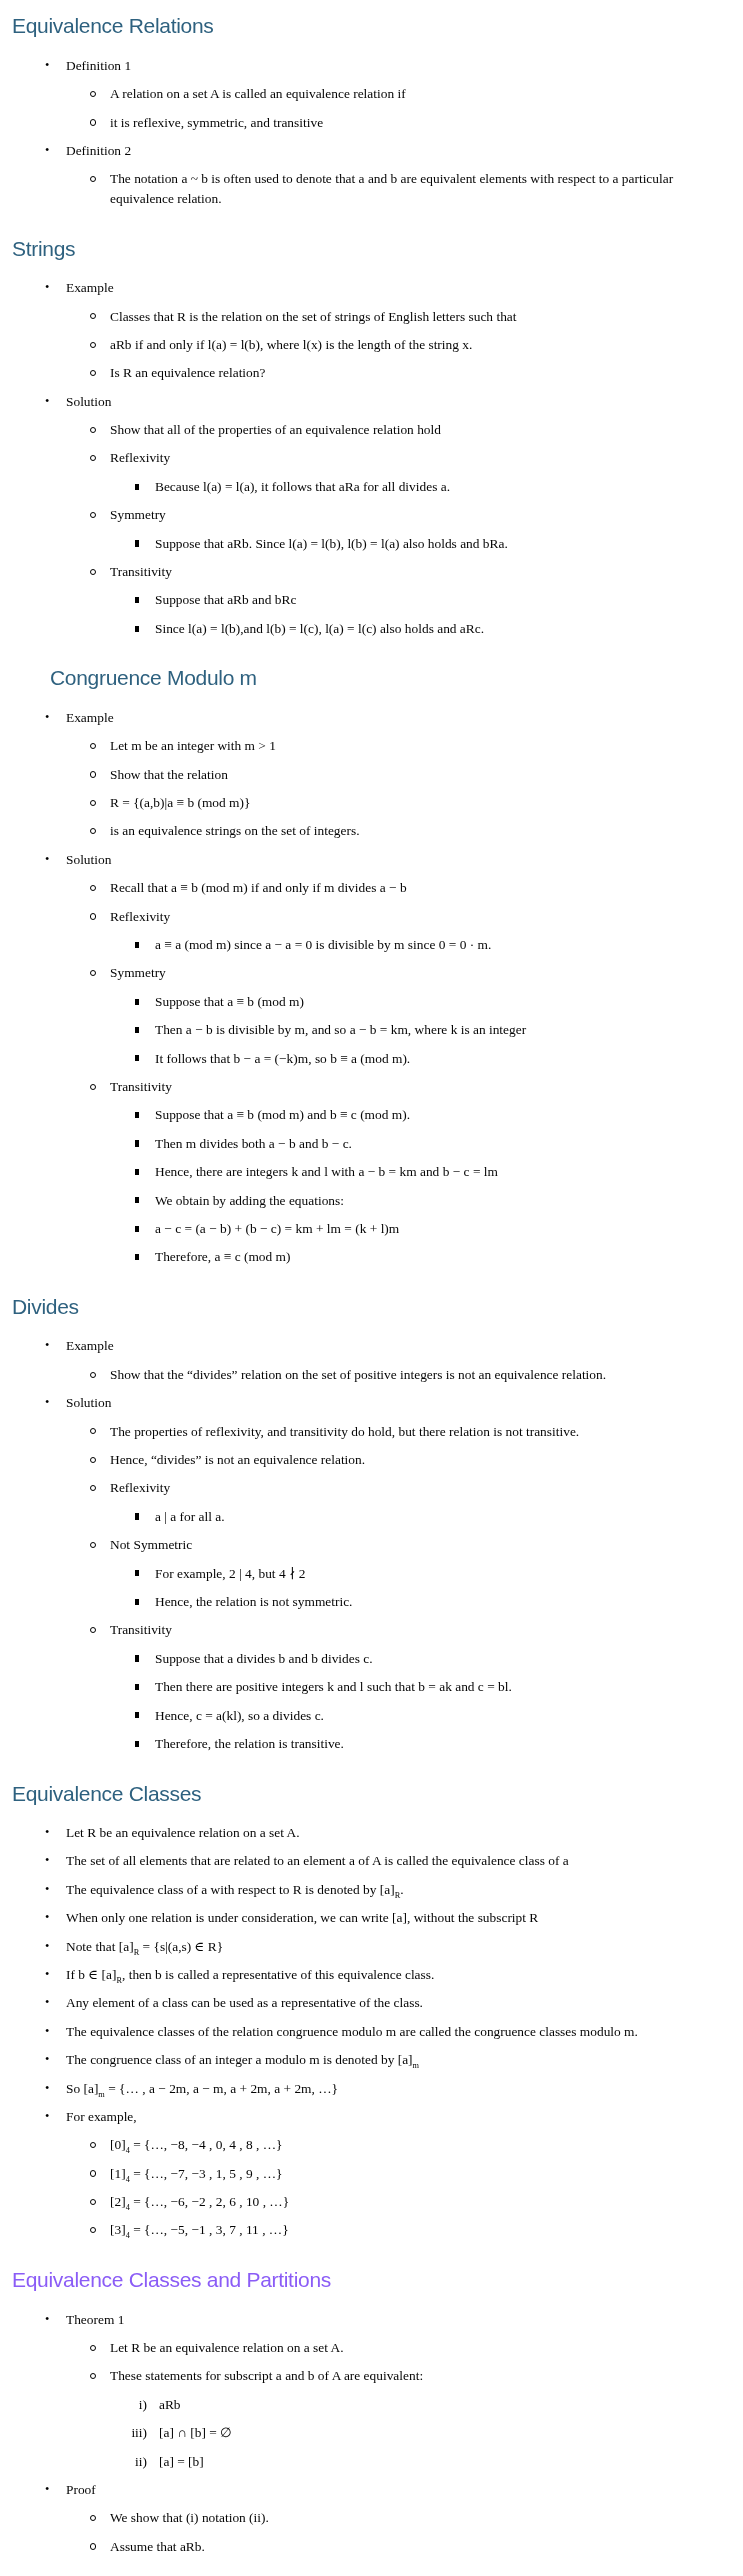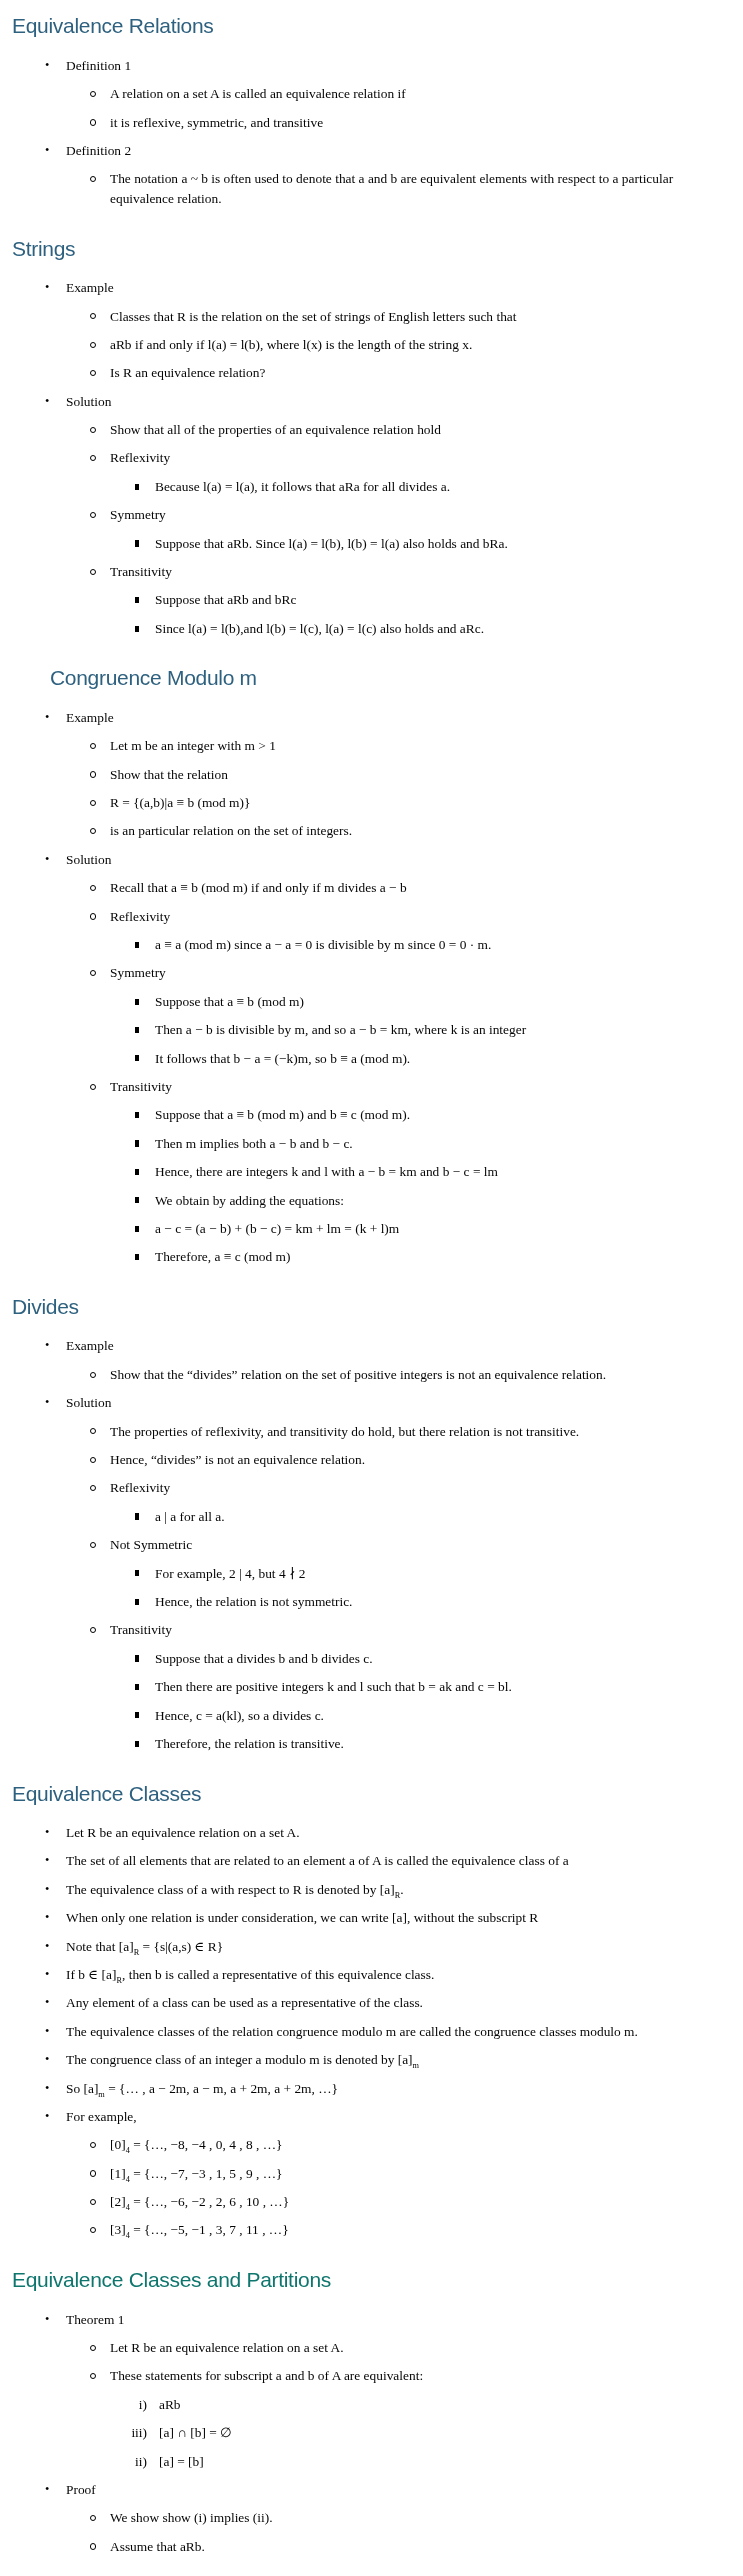--- a/index.html
+++ b/index.html
@@ -54,32 +54,32 @@
       <div class="item l2"><span class="marker m-circle"></span><span class="item-text">Symmetry</span></div>
       <div class="item l3"><span class="marker m-square"></span><span class="item-text">Suppose that aRb.  Since l(a) = l(b), l(b) = l(a) also holds and bRa.</span></div>
       <div class="item l2"><span class="marker m-circle"></span><span class="item-text">Transitivity</span></div>
       <div class="item l3"><span class="marker m-square"></span><span class="item-text">Suppose that aRb and bRc</span></div>
       <div class="item l3"><span class="marker m-square"></span><span class="item-text">Since l(a) = l(b),and l(b) = l(c), l(a) = l(c) also holds and aRc.</span></div>
       <h1 class="section-heading" style="color: rgb(46, 97, 127); margin-left: 38px;">Congruence Modulo m</h1>
       <div class="item l1"><span class="marker m-dot">•</span><span class="item-text">Example</span></div>
       <div class="item l2"><span class="marker m-circle"></span><span class="item-text">Let m be an integer with m &gt; 1</span></div>
       <div class="item l2"><span class="marker m-circle"></span><span class="item-text">Show that the relation</span></div>
       <div class="item l2"><span class="marker m-circle"></span><span class="item-text">R = {(a,b)|a ≡ b (mod m)}</span></div>
-      <div class="item l2"><span class="marker m-circle"></span><span class="item-text">is an particular relation on the set of integers.</span></div>
+      <div class="item l2"><span class="marker m-circle"></span><span class="item-text">is an equivalence strings on the set of integers.</span></div>
       <div class="item l1"><span class="marker m-dot">•</span><span class="item-text">Solution</span></div>
       <div class="item l2"><span class="marker m-circle"></span><span class="item-text">Recall that a ≡ b (mod m) if and only if m divides a − b</span></div>
       <div class="item l2"><span class="marker m-circle"></span><span class="item-text">Reflexivity</span></div>
       <div class="item l3"><span class="marker m-square"></span><span class="item-text">a ≡ a (mod m) since a − a = 0 is divisible by m since 0 = 0 · m.</span></div>
       <div class="item l2"><span class="marker m-circle"></span><span class="item-text">Symmetry</span></div>
       <div class="item l3"><span class="marker m-square"></span><span class="item-text">Suppose that a ≡ b (mod m)</span></div>
       <div class="item l3"><span class="marker m-square"></span><span class="item-text">Then a − b is divisible by m, and so a − b = km, where k is an integer</span></div>
       <div class="item l3"><span class="marker m-square"></span><span class="item-text">It follows that b − a = (−k)m, so b ≡ a (mod m).</span></div>
       <div class="item l2"><span class="marker m-circle"></span><span class="item-text">Transitivity</span></div>
       <div class="item l3"><span class="marker m-square"></span><span class="item-text">Suppose that a ≡ b (mod m) and b ≡ c (mod m).</span></div>
-      <div class="item l3"><span class="marker m-square"></span><span class="item-text">Then m implies both a − b and b − c.</span></div>
+      <div class="item l3"><span class="marker m-square"></span><span class="item-text">Then m divides both a − b and b − c.</span></div>
       <div class="item l3"><span class="marker m-square"></span><span class="item-text">Hence, there are integers k and l with a − b = km  and b − c = lm</span></div>
       <div class="item l3"><span class="marker m-square"></span><span class="item-text">We obtain by adding the equations:</span></div>
       <div class="item l3"><span class="marker m-square"></span><span class="item-text">a − c = (a − b) + (b − c) = km + lm = (k + l)m</span></div>
       <div class="item l3"><span class="marker m-square"></span><span class="item-text">Therefore, a ≡ c (mod m)</span></div>
       <h1 class="section-heading" style="color: rgb(46, 97, 127);">Divides</h1>
       <div class="item l1"><span class="marker m-dot">•</span><span class="item-text">Example</span></div>
       <div class="item l2"><span class="marker m-circle"></span><span class="item-text">Show that the “divides” relation on the set of positive integers is not an equivalence relation.</span></div>
       <div class="item l1"><span class="marker m-dot">•</span><span class="item-text">Solution</span></div>
       <div class="item l2"><span class="marker m-circle"></span><span class="item-text">The properties of reflexivity, and transitivity do hold, but there relation is not transitive.</span></div>
       <div class="item l2"><span class="marker m-circle"></span><span class="item-text">Hence, “divides” is not an equivalence relation.</span></div>
@@ -102,26 +102,26 @@
       <div class="item l1"><span class="marker m-dot">•</span><span class="item-text">If  b ∈ [a]<sub>R</sub>, then b is called a representative of this equivalence class.</span></div>
       <div class="item l1"><span class="marker m-dot">•</span><span class="item-text">Any element of a class can be used as a representative of the class.</span></div>
       <div class="item l1"><span class="marker m-dot">•</span><span class="item-text">The equivalence classes of the relation congruence modulo m are called the congruence classes modulo m.</span></div>
       <div class="item l1"><span class="marker m-dot">•</span><span class="item-text">The congruence class of an integer a modulo m is denoted by [a]<sub>m</sub></span></div>
       <div class="item l1"><span class="marker m-dot">•</span><span class="item-text">So [a]<sub>m</sub> = {… , a − 2m, a − m, a + 2m, a + 2m, …}</span></div>
       <div class="item l1"><span class="marker m-dot">•</span><span class="item-text">For example,</span></div>
       <div class="item l2"><span class="marker m-circle"></span><span class="item-text">[0]<sub>4</sub> = {…, −8, −4 , 0, 4 , 8 , …}</span></div>
       <div class="item l2"><span class="marker m-circle"></span><span class="item-text">[1]<sub>4</sub> = {…, −7, −3 , 1, 5 , 9 , …}</span></div>
       <div class="item l2"><span class="marker m-circle"></span><span class="item-text">[2]<sub>4</sub> = {…, −6, −2 , 2, 6 , 10 , …}</span></div>
       <div class="item l2"><span class="marker m-circle"></span><span class="item-text">[3]<sub>4</sub> = {…, −5, −1 , 3, 7 , 11 , …}</span></div>
-      <h1 class="section-heading" style="color: #0f766e;">Equivalence Classes and Partitions</h1>
+      <h1 class="section-heading" style="color: #8b5cf6;">Equivalence Classes and Partitions</h1>
       <div class="item l1"><span class="marker m-dot">•</span><span class="item-text">Theorem  1</span></div>
       <div class="item l2"><span class="marker m-circle"></span><span class="item-text">Let R be an equivalence relation on a set A.</span></div>
       <div class="item l2"><span class="marker m-circle"></span><span class="item-text">These statements for subscript a and b of A are equivalent:</span></div>
       <div class="item lr"><span class="marker m-roman">i)</span><span class="item-text">aRb</span></div>
       <div class="item lr"><span class="marker m-roman">iii)</span><span class="item-text">[a] ∩ [b] = ∅</span></div>
       <div class="item lr"><span class="marker m-roman">ii)</span><span class="item-text">[a] = [b]</span></div>
       <div class="item l1"><span class="marker m-dot">•</span><span class="item-text">Proof</span></div>
-      <div class="item l2"><span class="marker m-circle"></span><span class="item-text">We show show (i) implies (ii).</span></div>
+      <div class="item l2"><span class="marker m-circle"></span><span class="item-text">We show that (i) notation (ii).</span></div>
       <div class="item l2"><span class="marker m-circle"></span><span class="item-text">Assume that aRb.</span></div>
     </div>
 
 </div>
 
 
 </body></html>

